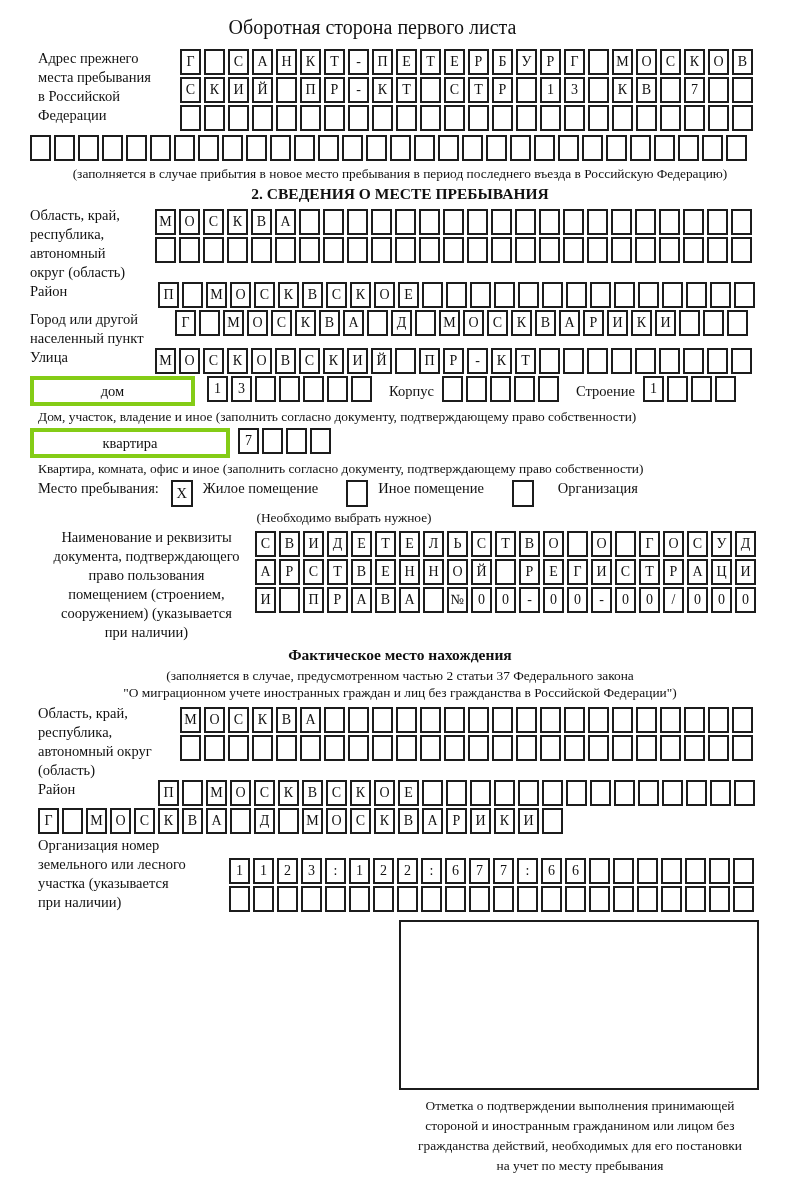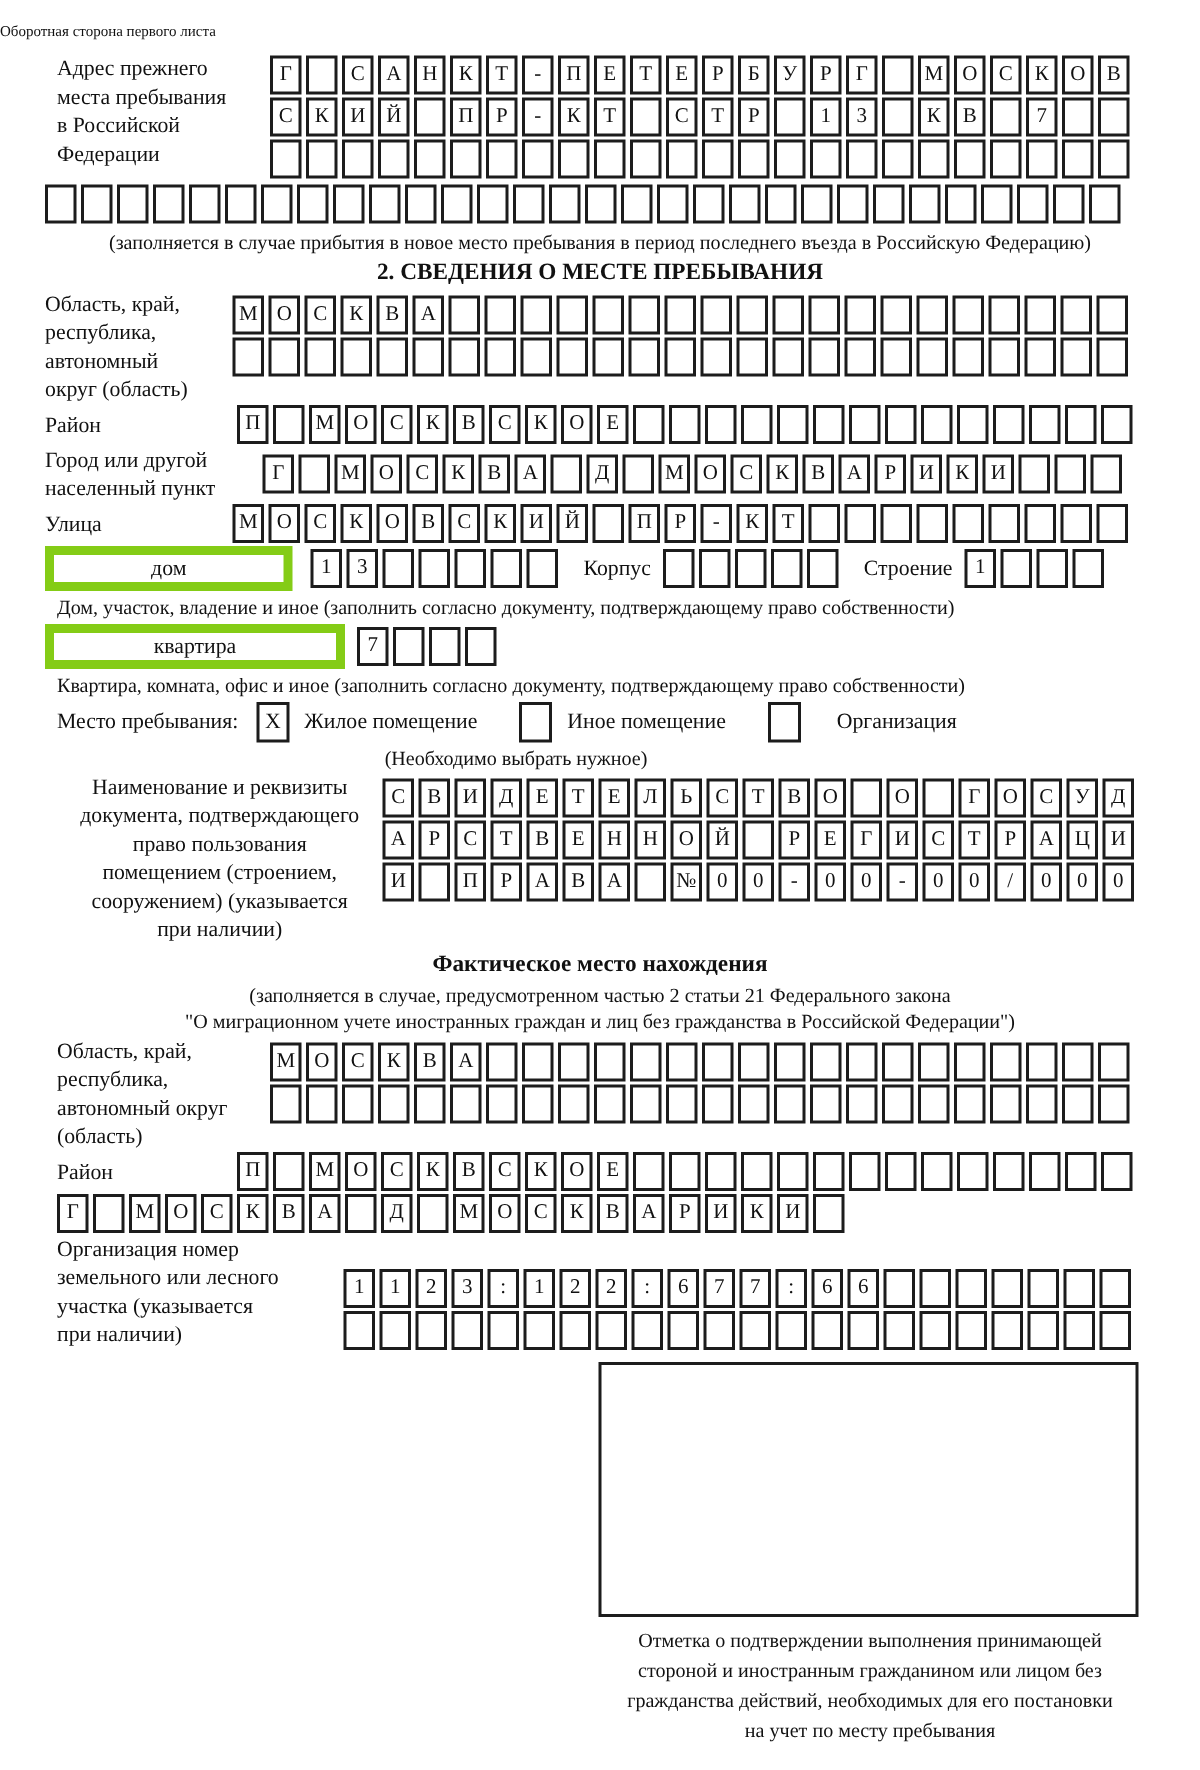--- a/index.html
+++ b/index.html
@@ -4,38 +4,38 @@
 <style>
   * { margin:0; padding:0; box-sizing:border-box; }
   html,body { background:#fff; }
   body {
     width:800px; height:1180px; overflow:hidden;
     color:#111;
     font-family:"Liberation Serif","DejaVu Serif",serif;
     padding-top:16px;
     position:relative;
   }
-  .header-note { text-align:left; padding-right:55px; font-size:10px; margin-bottom:10px; }
+  .header-note { text-align:center; padding-right:55px; font-size:20px; margin-bottom:10px; }
   .frow { display:flex; align-items:flex-start; }
-  .frow.vcenter { align-items:center; }
+  .frow.vcenter { }
   .ml38 { margin-left:38px; }
   .ml30 { margin-left:30px; }
   .rlabel { font-size:14.5px; line-height:19px; white-space:pre-line; flex:none; }
   .cellcol { display:flex; flex-direction:column; flex:none; }
   .cells { display:flex; flex:none; margin-bottom:2px; }
   .cell {
     flex:none; width:21px; height:26px; border:2px solid #1c1c1c; margin-right:3px;
     display:flex; align-items:center; justify-content:center;
     font-size:14px; background:#fff;
   }
   .fnote { font-size:13.4px; line-height:17px; }
   .center { text-align:center; }
   .sec-title { font-weight:bold; font-size:15.5px; text-align:center; margin:3px 0 3px 0; }
   .wbox {
-    border:6px solid #84cc16; height:30px; flex:none;
+    border:4px solid #84cc16; height:30px; flex:none;
     display:flex; align-items:center; justify-content:center; font-size:14.5px;
   }
   .cbox {
     flex:none; width:22px; height:27px; border:2px solid #1c1c1c;
     display:flex; align-items:center; justify-content:center; font-size:14.5px;
   }
   .opt-label { font-size:14.5px; }
   .pad-top-22 { padding-top:22px; }
   .pad-top-3 { padding-top:3px; }
   .stamp-box { margin-left:399px; margin-top:6px; width:360px; height:170px; border:2px solid #1c1c1c; }
@@ -475,21 +475,21 @@
         <span class="cell">0</span>
         <span class="cell">/</span>
         <span class="cell">0</span>
         <span class="cell">0</span>
         <span class="cell">0</span>
       </div>
   </div>
 </div>
 
 <div class="sec-title">Фактическое место нахождения</div>
-<div class="fnote center">(заполняется в случае, предусмотренном частью 2 статьи 21 Федерального закона</div>
+<div class="fnote center">(заполняется в случае, предусмотренном частью 2 статьи 37 Федерального закона</div>
 <div class="fnote center mb3">"О миграционном учете иностранных граждан и лиц без гражданства в Российской Федерации")</div>
 
 <div class="frow ml38">
   <div class="rlabel" style="width:142px;">Область, край,
 республика,
 автономный округ
 (область)</div>
   <div class="cellcol pad-top-3">
     <div class="cells">
         <span class="cell">М</span>

